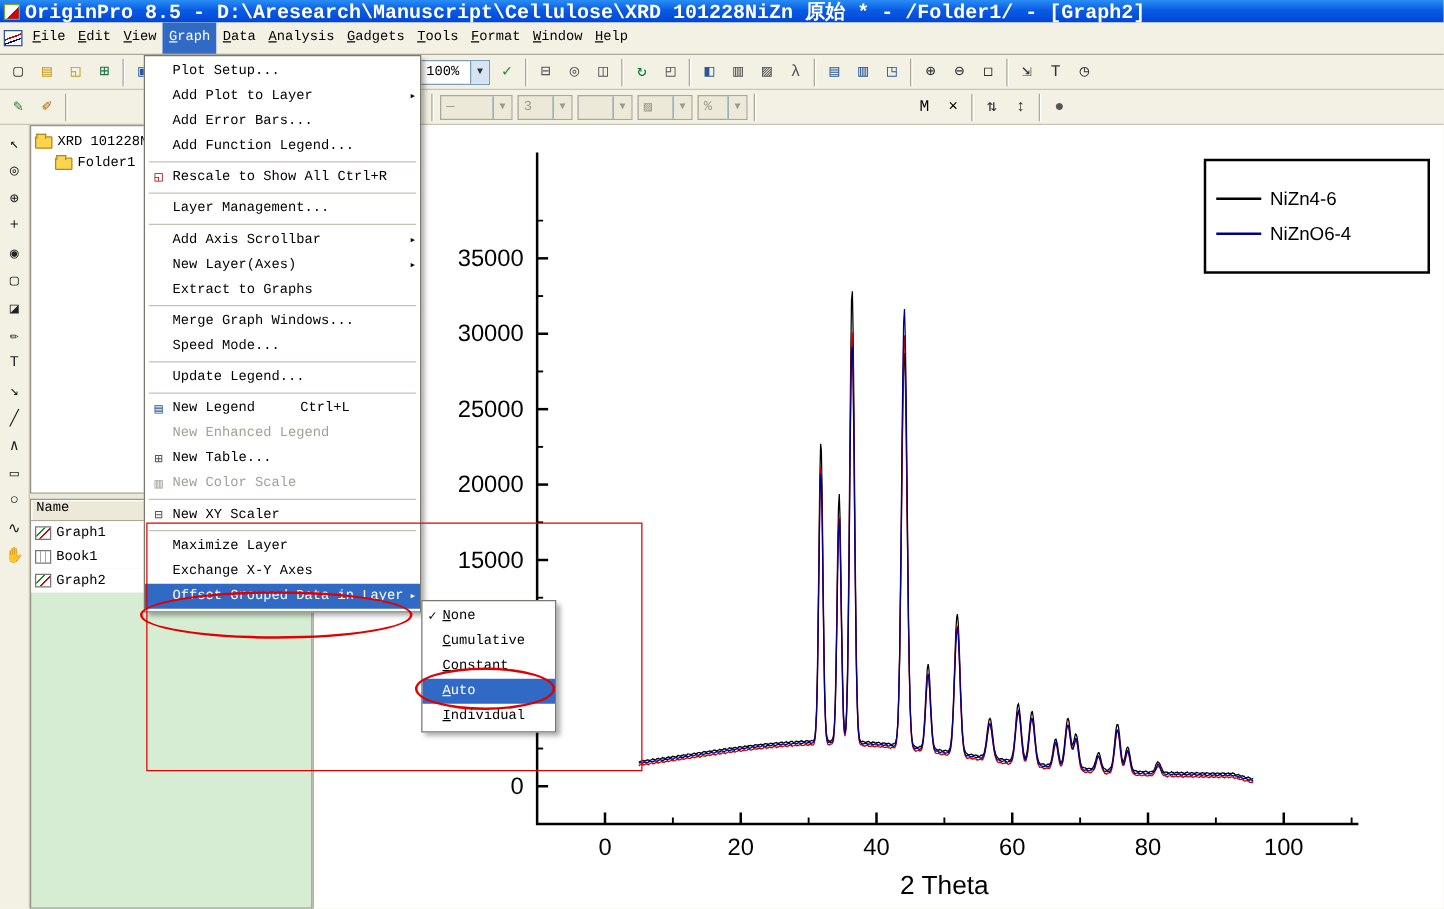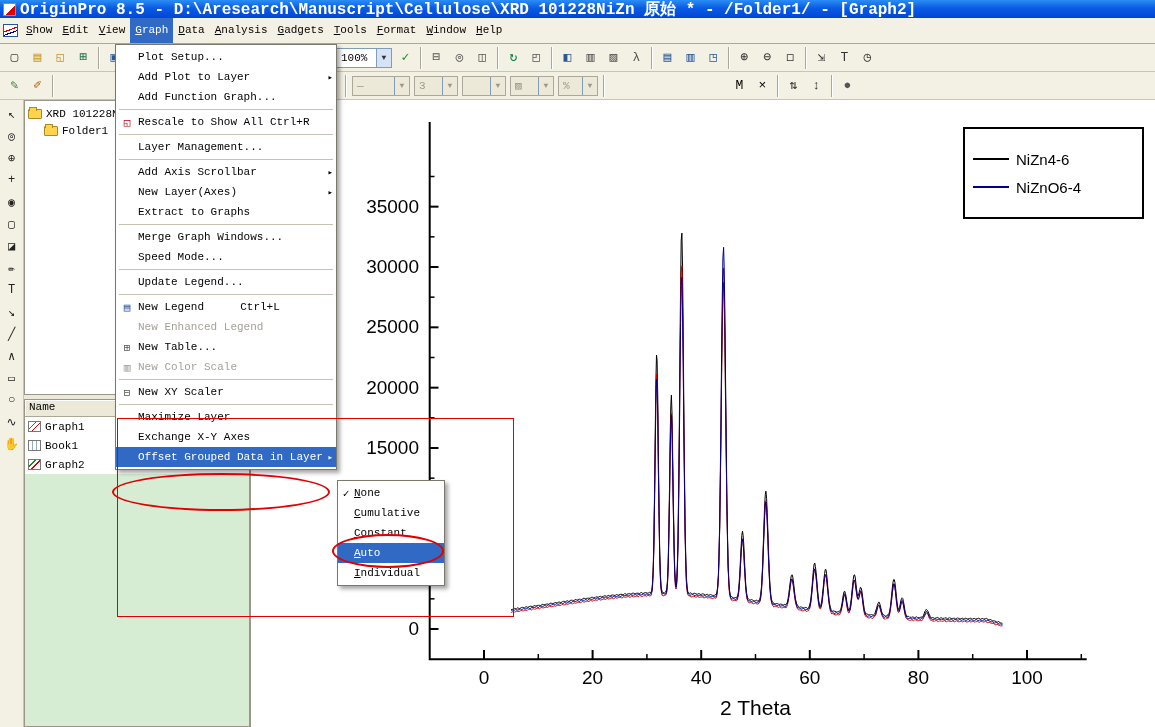--- a/index.html
+++ b/index.html
@@ -109,21 +109,21 @@
 
 <div class="app">
 
   <div class="titlebar">
     <div class="tb-appicon"></div>
     <div class="tb-text">OriginPro 8.5 - D:\Aresearch\Manuscript\Cellulose\XRD 101228NiZn 原始 * - /Folder1/ - [Graph2]</div>
   </div>
 
   <div class="menubar">
     <div class="mb-icon"></div>
-  <div class="mb-item">Show</div>
+  <div class="mb-item">File</div>
       <div class="mb-item">Edit</div>
       <div class="mb-item">View</div>
       <div class="mb-item active">Graph</div>
       <div class="mb-item">Data</div>
       <div class="mb-item">Analysis</div>
       <div class="mb-item">Gadgets</div>
       <div class="mb-item">Tools</div>
       <div class="mb-item">Format</div>
       <div class="mb-item">Window</div>
       <div class="mb-item">Help</div>
@@ -348,21 +348,26 @@
         <span class="gm-label">Plot Setup...</span>
         <span class="gm-arrow"></span>
       </div>
       <div class="gm-item">
         <span class="gm-icon"></span>
         <span class="gm-label">Add Plot to Layer</span>
         <span class="gm-arrow">▸</span>
       </div>
       <div class="gm-item">
         <span class="gm-icon"></span>
-        <span class="gm-label">Add Function Graph...</span>
+        <span class="gm-label">Add Error Bars...</span>
+        <span class="gm-arrow"></span>
+      </div>
+      <div class="gm-item">
+        <span class="gm-icon"></span>
+        <span class="gm-label">Add Function Legend...</span>
         <span class="gm-arrow"></span>
       </div>
       <div class="gm-sep"></div>
       <div class="gm-item">
         <span class="gm-icon" style="color: rgb(176, 0, 0);">◱</span>
         <span class="gm-label">Rescale to Show All</span>
         <span class="gm-short">Ctrl+R</span>
         <span class="gm-arrow"></span>
       </div>
       <div class="gm-sep"></div>

